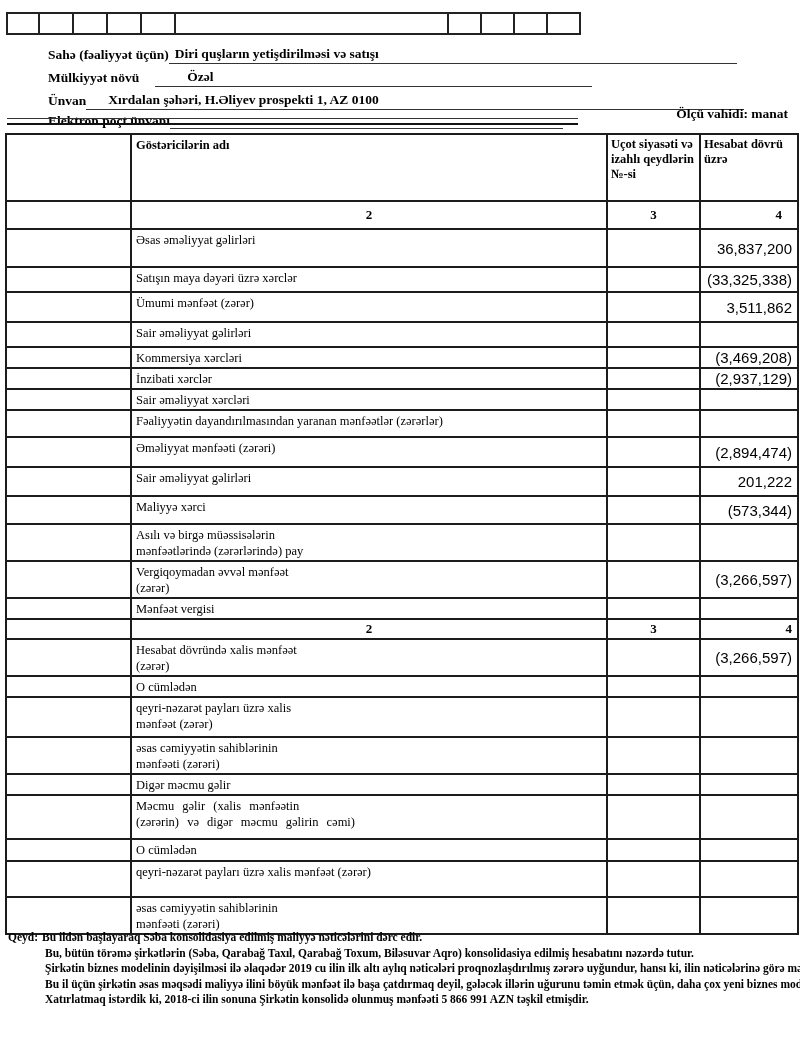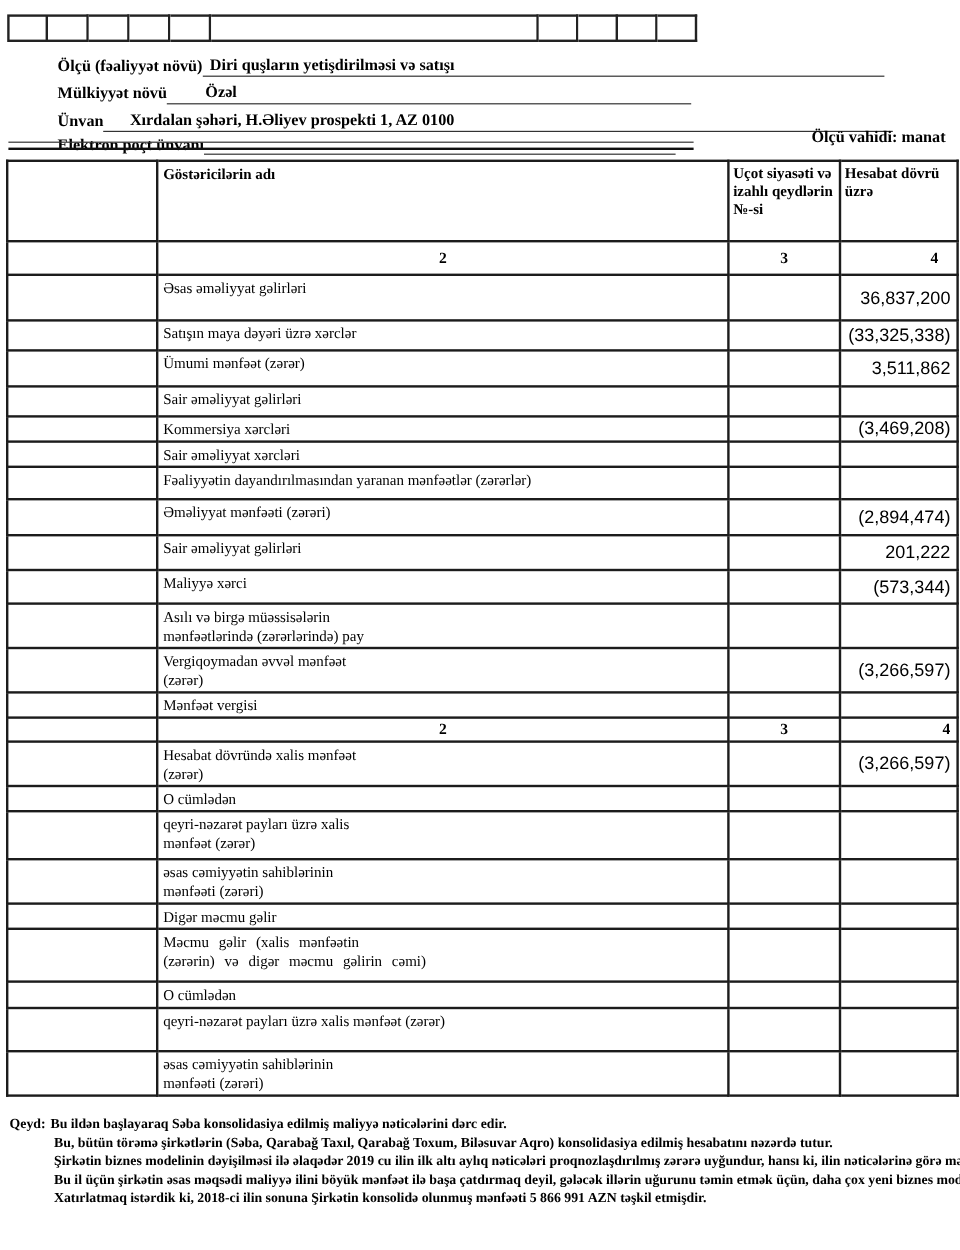--- a/index.html
+++ b/index.html
@@ -12,21 +12,21 @@
   .code-cell:first-child{border-left:2px solid #222;}
   .code-cell.wide{width:273px;}
   .code-cell.small2{width:33px;}
 
   
   .fields{position:absolute;top:44px;left:48px;width:740px;font-weight:bold;font-size:13.5px;}
   .fline{display:flex;align-items:flex-end;line-height:19px;margin-bottom:3px;}
   .fline .lab{white-space:nowrap;}
   .fline .uval{border-bottom:1.6px solid #333;flex:0 0 auto;white-space:nowrap;}
   .f1 .uval{width:562px;padding-left:6px;}
-  .f2 .uval{width:405px;padding-left:32px;}
+  .f2 .uval{width:405px;padding-left:32px;margin-left:16px;}
   .f3 .uval{width:636px;padding-left:22px;}
   .f4 .uval{width:387px;padding-left:6px;line-height:15px;}
   .f4{line-height:16px;margin-bottom:16px;}
 
   .unit{position:absolute;top:106px;right:12px;font-weight:bold;font-size:13.5px;}
 
   .sep-double{position:absolute;top:118px;left:7px;width:571px;height:4px;
               border-top:1.6px solid #333;border-bottom:2px solid #111;}
 
   
@@ -68,21 +68,21 @@
     <div class="code-cell"></div>
     <div class="code-cell wide"></div>
     <div class="code-cell small2"></div>
     <div class="code-cell small2"></div>
     <div class="code-cell small2"></div>
     <div class="code-cell small2"></div>
   </div>
 
   <div class="fields">
     <div class="fline f1">
-      <span class="lab">Ölçü (fəaliyyət növü)</span>
+      <span class="lab">Sahə (fəaliyyət üçün)</span>
       <span class="uval">Diri quşların yetişdirilməsi və satışı</span>
     </div>
     <div class="fline f2">
       <span class="lab">Mülkiyyət növü</span>
       <span class="uval">Özəl</span>
     </div>
     <div class="fline f3">
       <span class="lab">Ünvan</span>
       <span class="uval">Xırdalan şəhəri, H.Əliyev prospekti 1, AZ 0100</span>
     </div>
@@ -135,20 +135,26 @@
           <td class="val"></td>
         </tr>
         <tr class="item" style="height: 21px;">
           <td class="c1"></td>
           <td class="lbl">Kommersiya xərcləri</td>
           <td class="note"></td>
           <td class="val">(3,469,208)</td>
         </tr>
         <tr class="item" style="height: 20px;">
           <td class="c1"></td>
+          <td class="lbl">İnzibati xərclər</td>
+          <td class="note"></td>
+          <td class="val">(2,937,129)</td>
+        </tr>
+        <tr class="item" style="height: 20px;">
+          <td class="c1"></td>
           <td class="lbl">Sair əməliyyat xərcləri</td>
           <td class="note"></td>
           <td class="val"></td>
         </tr>
         <tr class="item" style="height: 27px; border-radius: 11px;">
           <td class="c1"></td>
           <td class="lbl">Fəaliyyətin dayandırılmasından yaranan mənfəətlər (zərərlər)</td>
           <td class="note"></td>
           <td class="val"></td>
         </tr>

